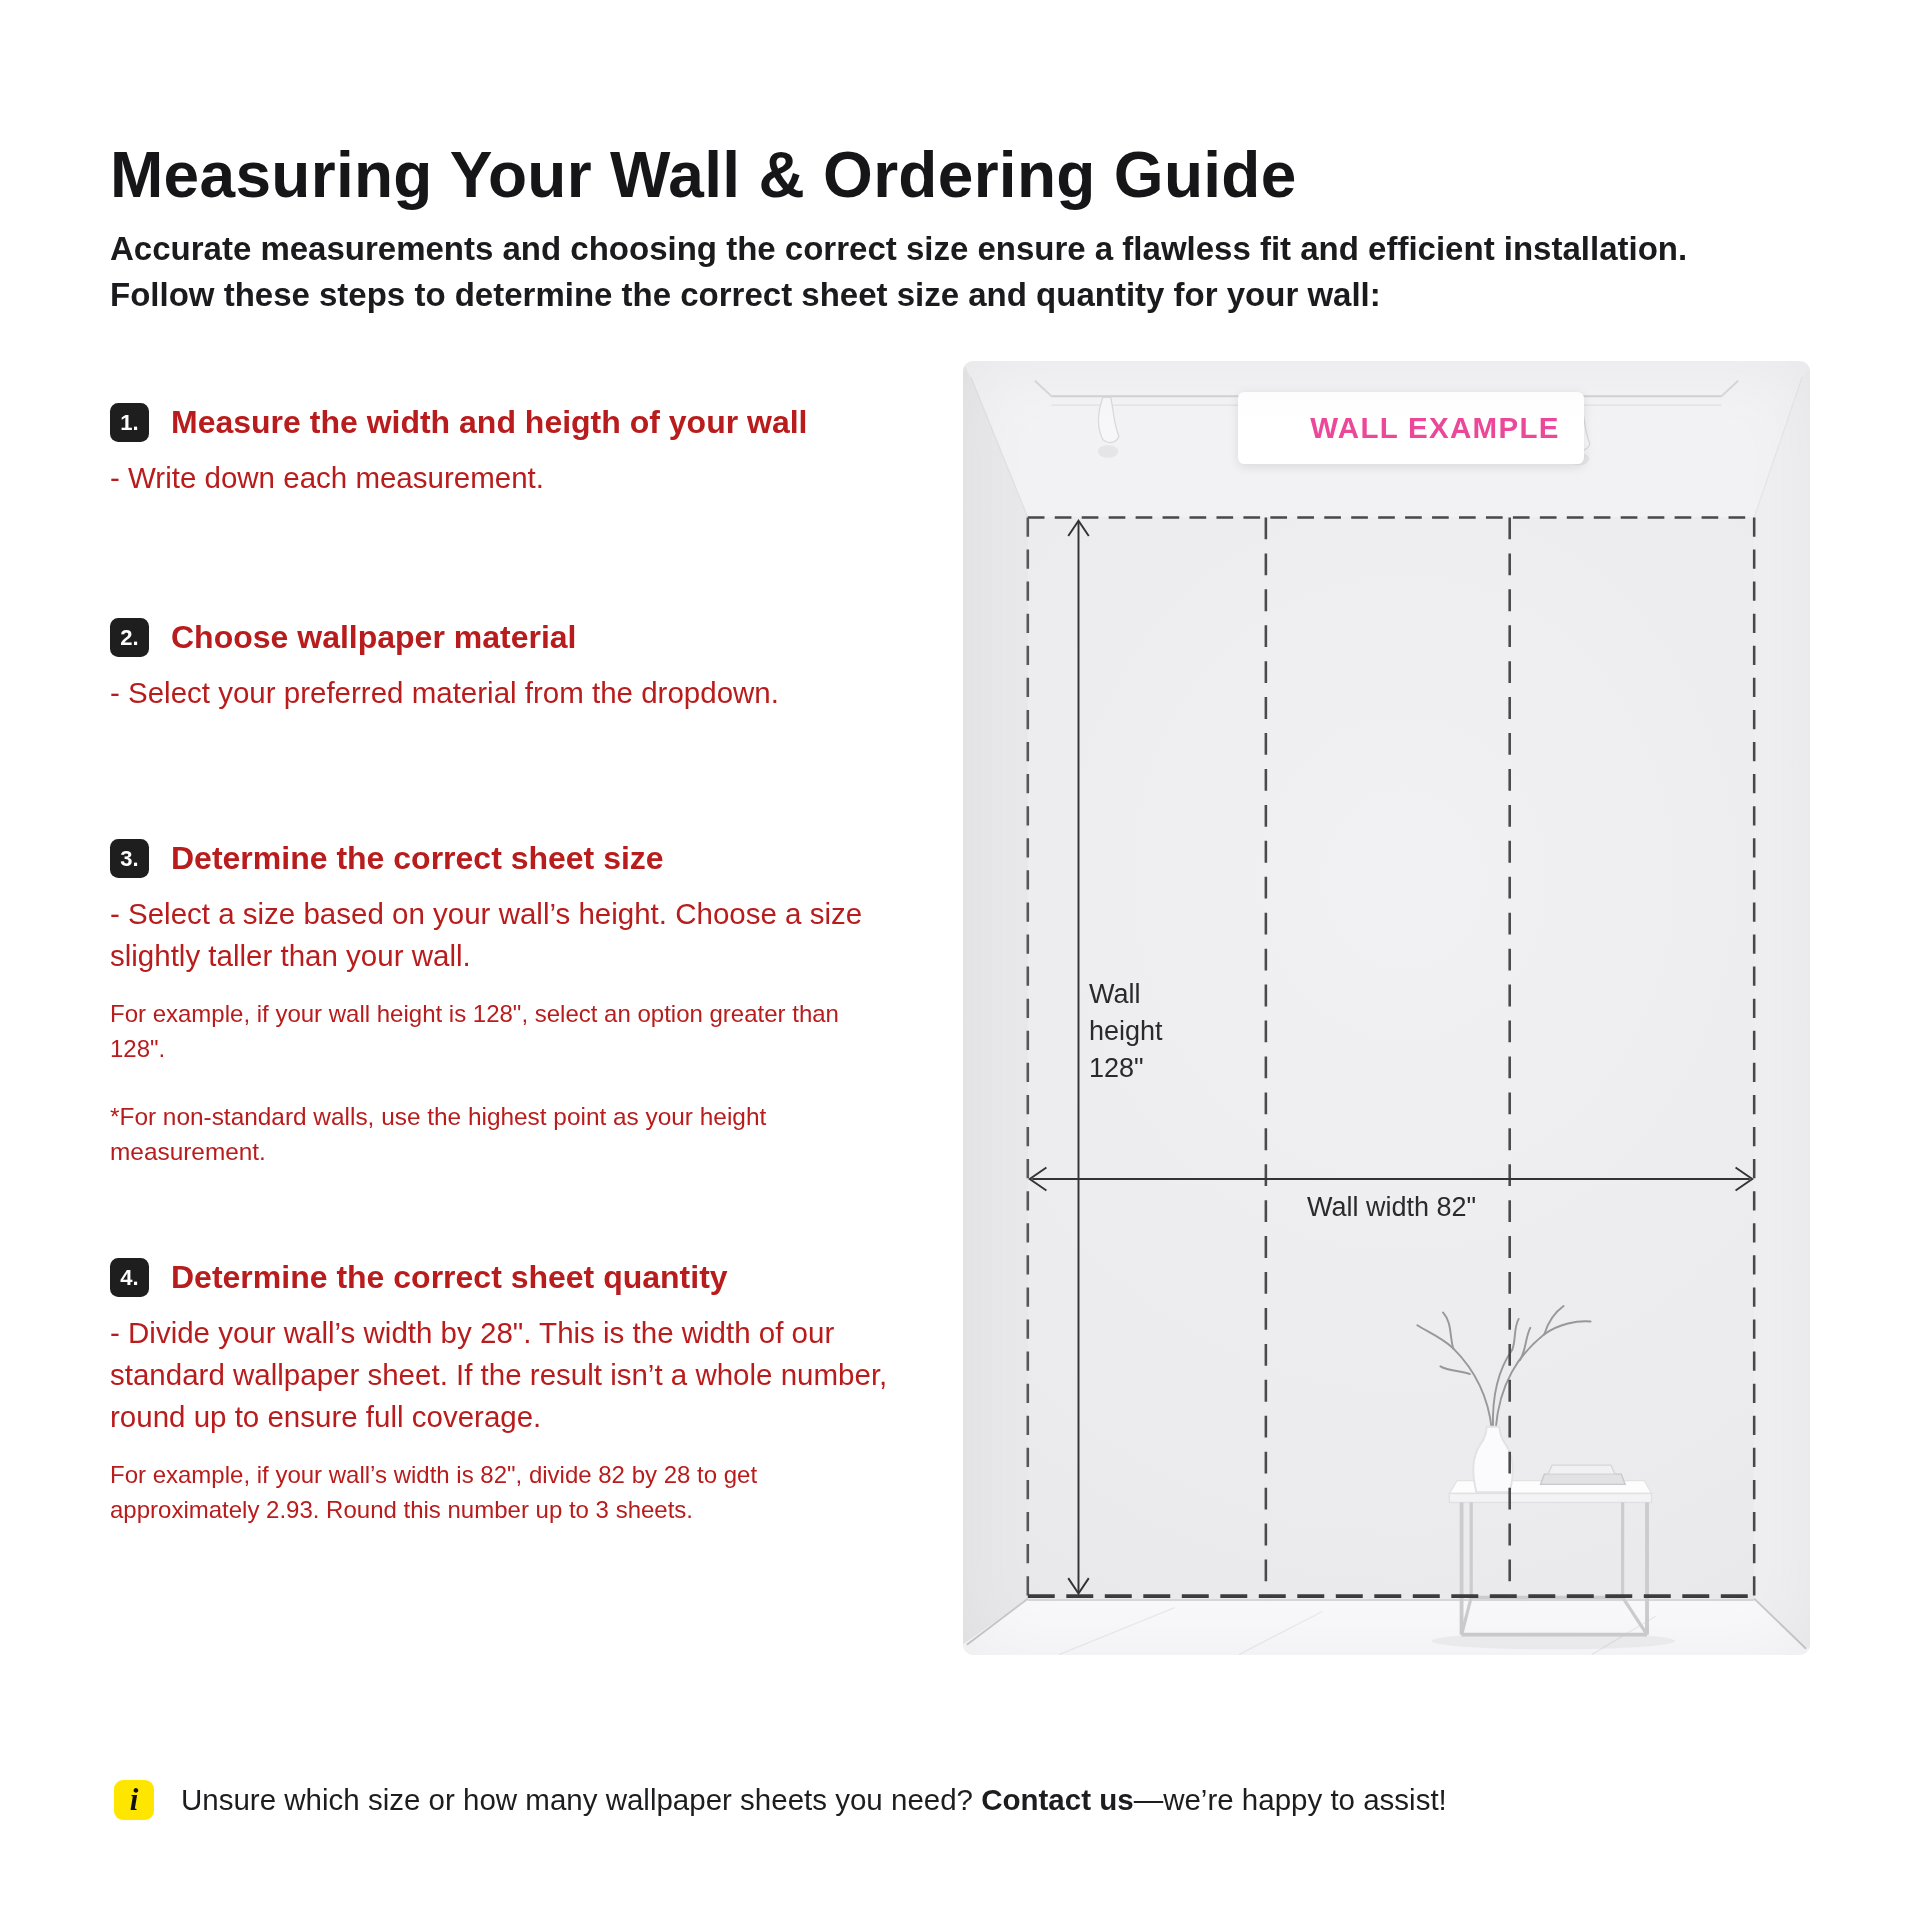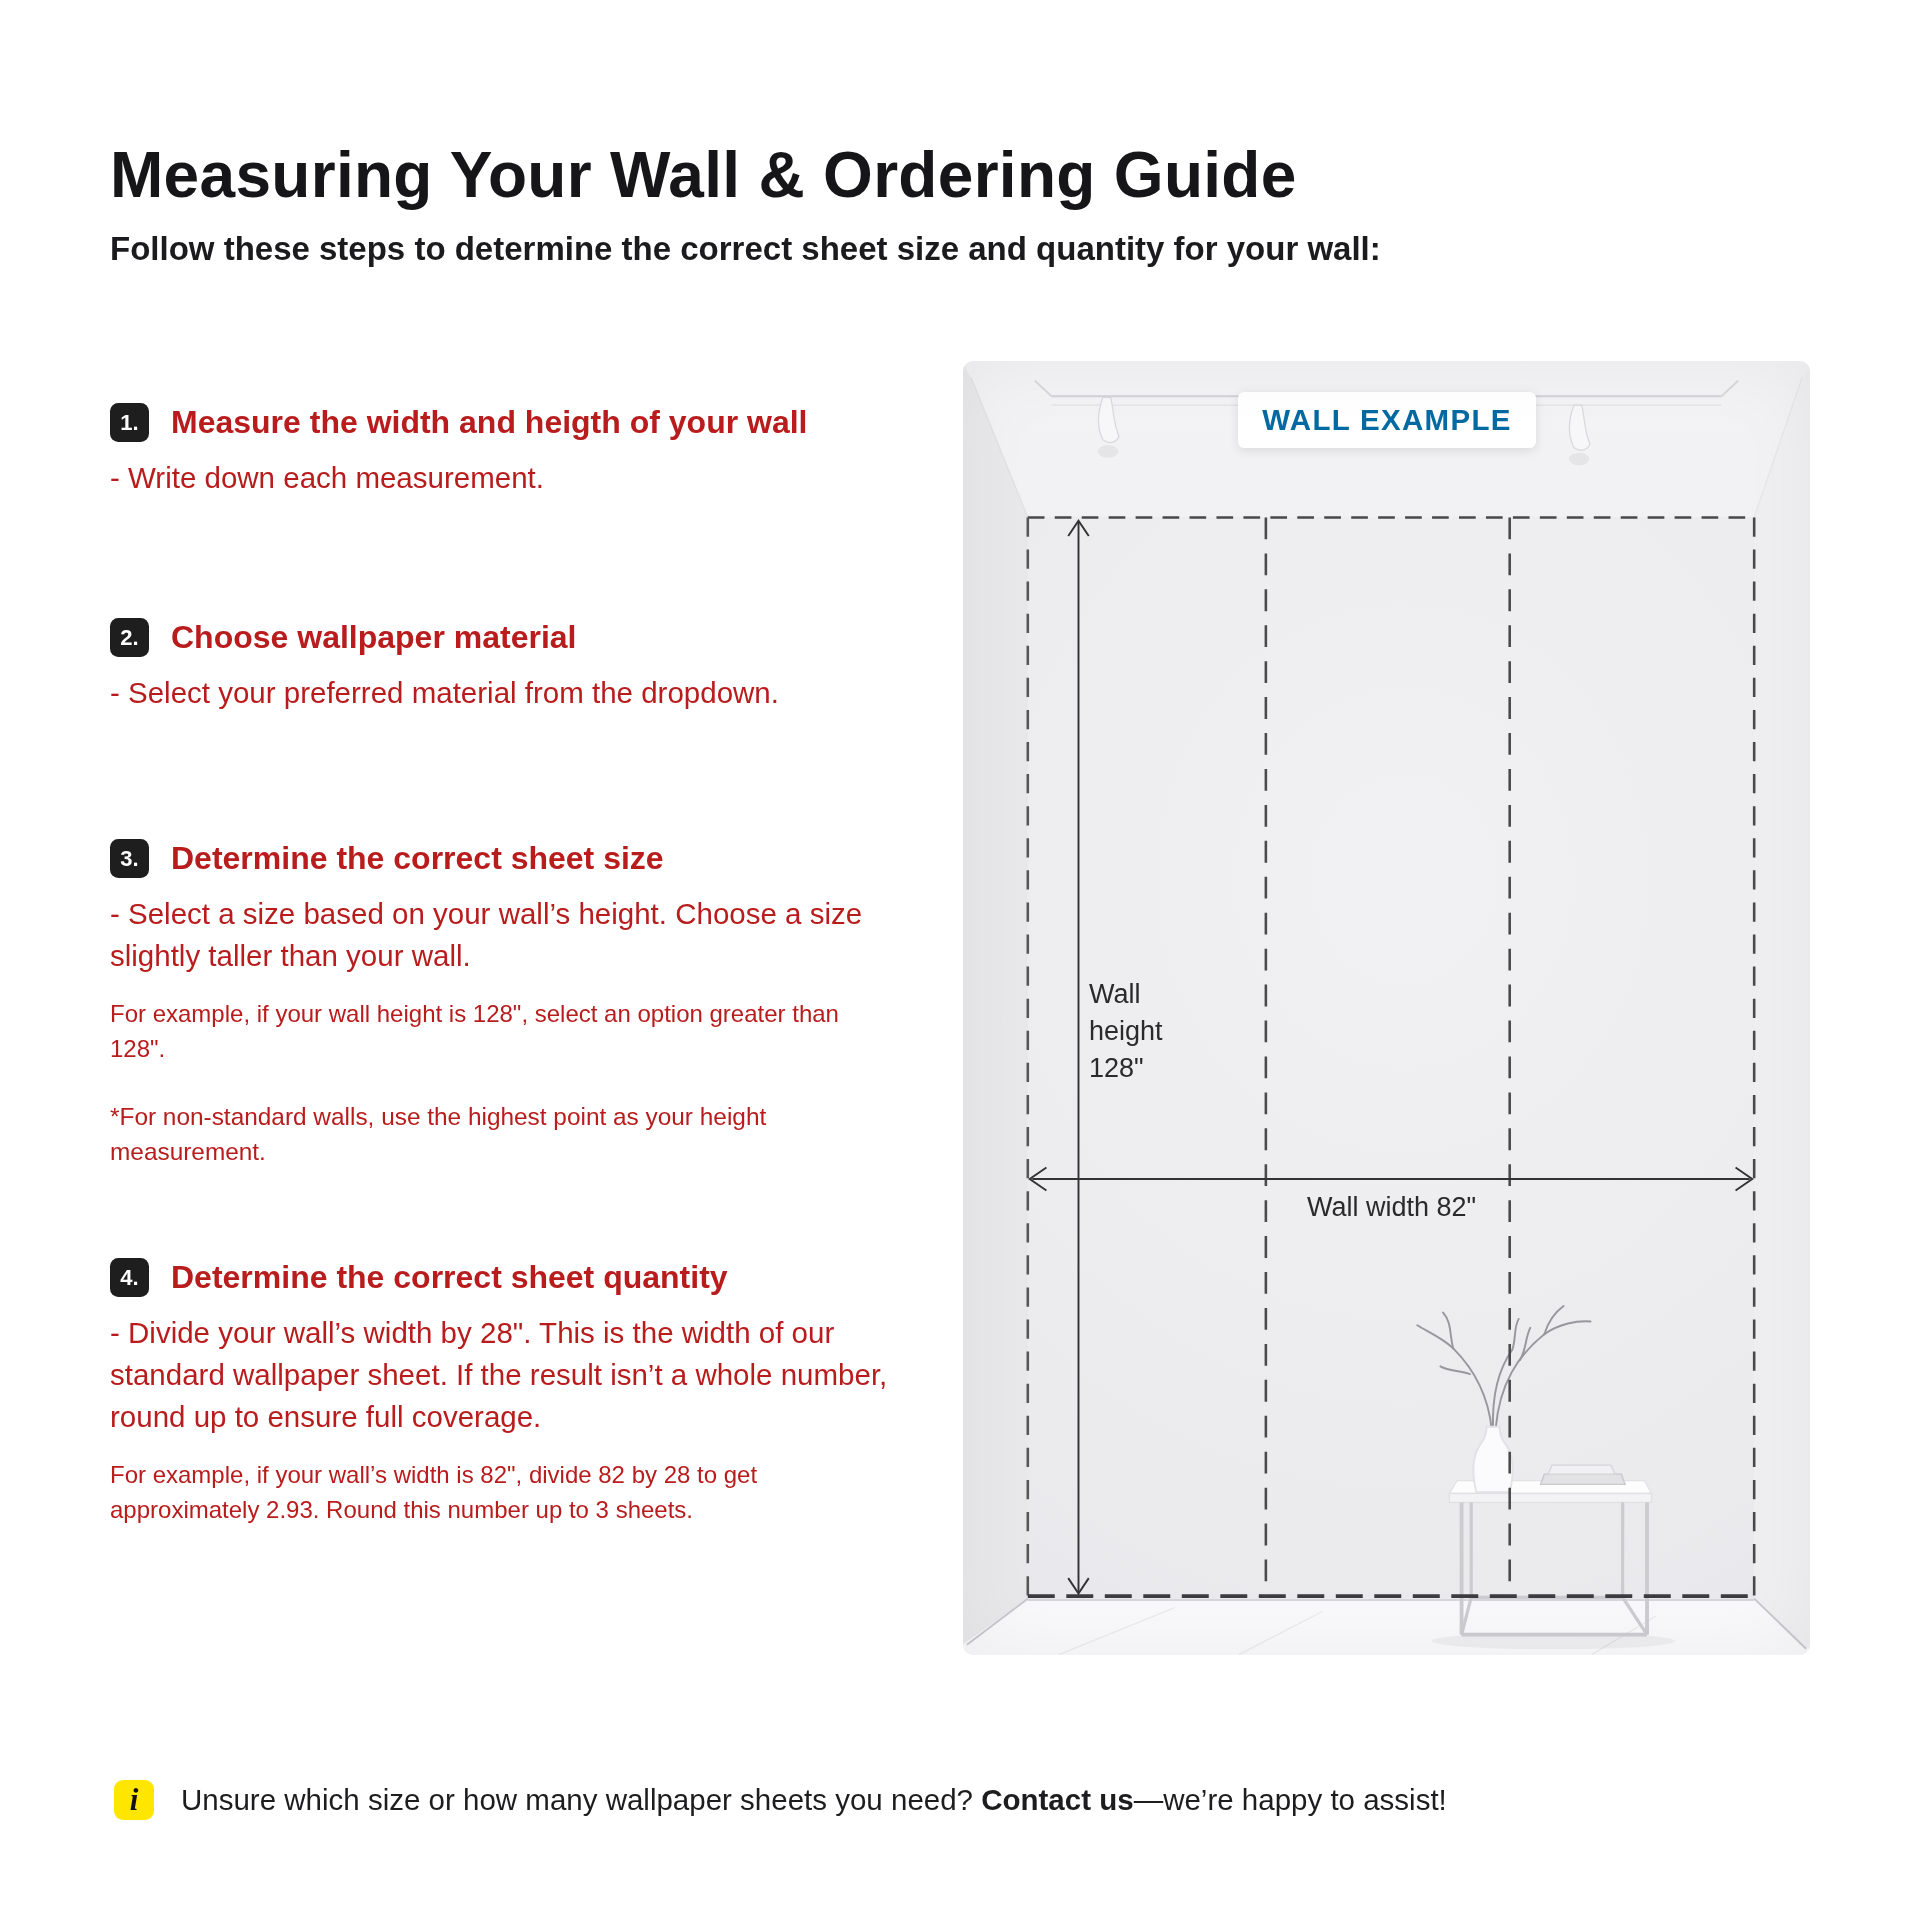--- a/index.html
+++ b/index.html
@@ -39,24 +39,24 @@
   .wall-right{clip-path:polygon(100% 0,93.41% 12.06%,93.41% 95.68%,100% 99.6%);
            background:linear-gradient(270deg,#f0f0f2,#e2e2e6);}
   .back-wall{clip-path:polygon(7.65% 12.06%,93.41% 12.06%,93.41% 95.68%,7.65% 95.68%);
            background:radial-gradient(130% 95% at 52% 40%,#f1f1f3 0%,#ebebee 55%,#e2e2e6 100%);}
   .floor{clip-path:polygon(7.65% 95.68%,93.41% 95.68%,100% 99.6%,100% 100%,0 100%,0 99.16%);
            background:linear-gradient(180deg,#ededef,#f9f9fb);}
   .vignette{position:absolute;inset:0;border-radius:10.3px;
            box-shadow:inset 0 0 77px rgba(0,0,0,0.05);pointer-events:none;}
   .overlay{position:absolute;inset:0;width:100%;height:100%;}
 
-  .wall-badge{position:absolute;left:275px;top:31px;width:298px;height:56px;background:#ffffff;
+  .wall-badge{position:absolute;left:275px;top:31px;width:298px;height:72px;background:#ffffff;
         border-radius:6.4px;display:flex;align-items:center;justify-content:center;
-        font-size:29.5px;font-weight:700;letter-spacing:1.3px;color:#0369a1;
-        box-shadow:0 2.6px 10.3px rgba(0,0,0,0.10);}
+        font-size:29.5px;font-weight:700;letter-spacing:1.3px;color:#ec4899;
+        box-shadow:0 2.6px 10.3px rgba(0,0,0,0.10);padding-left:48px;}
   .height-label{position:absolute;left:126px;top:615px;font-size:27px;line-height:37px;color:#2a2a2c;}
   .height-label span{display:block;}
   .width-label{position:absolute;left:65px;top:831px;width:727px;text-align:center;
         font-size:27px;color:#2a2a2c;}
 
   
   .footer{position:absolute;left:114px;top:1780px;display:flex;align-items:center;gap:27px;}
   .info-icon{flex:0 0 auto;width:40px;height:40px;border-radius:9px;background:#ffe600;
         display:flex;align-items:center;justify-content:center;
         font-family:"Liberation Serif",serif;font-style:italic;font-weight:700;
@@ -65,20 +65,21 @@
   .footer-text .bold{font-weight:700;}
 </style>
 </head>
 <body>
 
 <div class="page">
 
   <h1 class="title">Measuring Your Wall &amp; Ordering Guide</h1>
 
   <p class="intro">
+    <span>Accurate measurements and choosing the correct size ensure a flawless fit and efficient installation.</span>
     <span>Follow these steps to determine the correct sheet size and quantity for your wall:</span>
   </p>
 
   <section class="step s1">
     <div class="step-head">
       <span class="badge">1.</span>
       <h2 class="step-title">Measure the width and heigth of your wall</h2>
     </div>
     <p class="body">- Write down each measurement.</p>
   </section>

